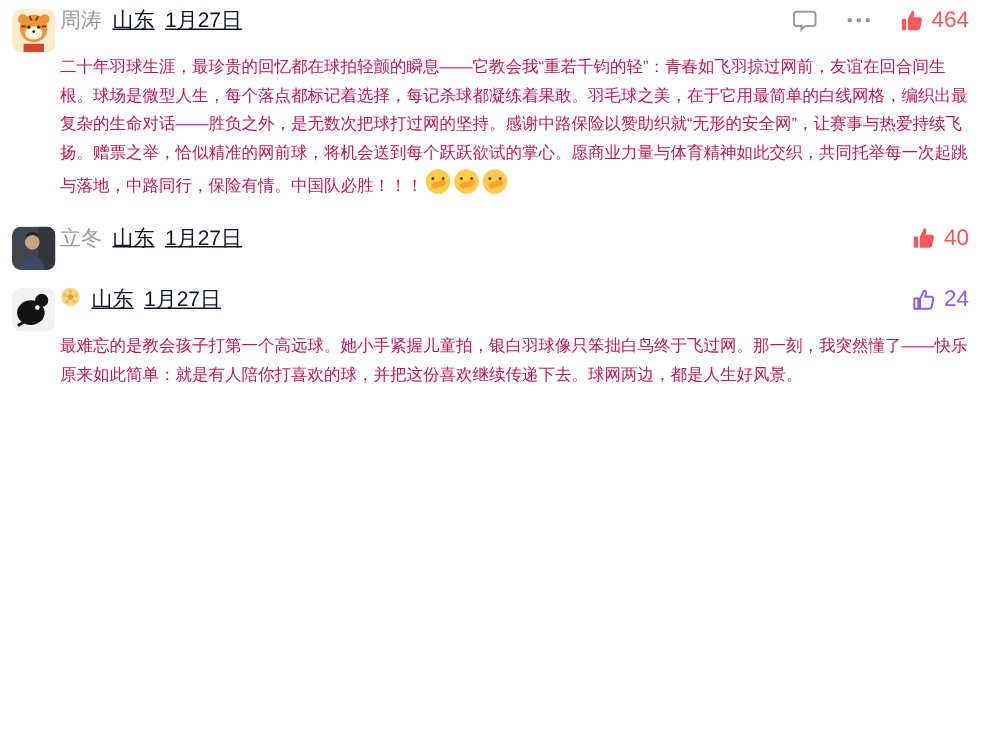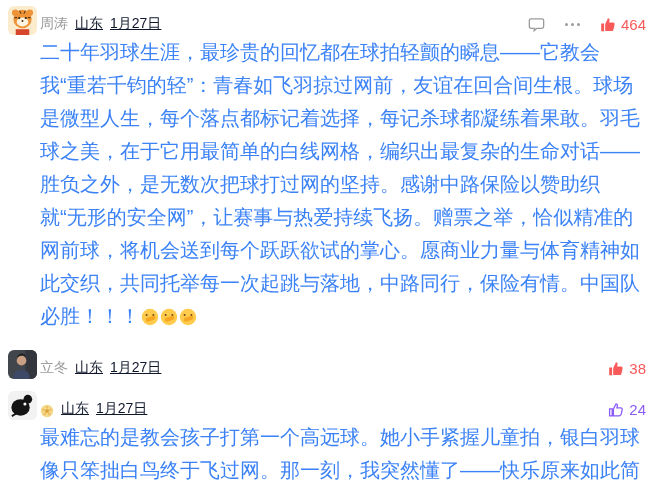--- a/index.html
+++ b/index.html
@@ -10,35 +10,35 @@
   .comment { position: relative; padding: 0 14px 0 40px; margin-bottom: 13px; }
   .comment:last-child { margin-bottom: 0; }
 
   .avatar {
     position: absolute; left: 8px; top: 1px;
     width: 29px; height: 29px; border-radius: 6px; overflow: hidden;
     cursor: pointer;
   }
   .avatar svg { display: block; }
 
-  .c-header { display: flex; align-items: flex-end; height: 28px; }
+  .c-header { display: flex; align-items: flex-start; height: 28px; }
   .username { font-size: 14px; color: #9b9b9b; margin-right: 7px; cursor: pointer; }
   .meta { font-size: 14px; color: #0f172a; margin-right: 7px; text-decoration: underline; }
   .header-actions { margin-left: auto; display: flex; align-items: center; gap: 20px; }
 
   .icon-btn { display: inline-flex; align-items: center; color: #9b9b9b; cursor: pointer; }
   .more-dots { display: inline-flex; gap: 3px; align-items: center; }
   .more-dots i { width: 3px; height: 3px; border-radius: 50%; background: #9b9b9b; display: block; }
 
   .like-btn { display: inline-flex; align-items: center; gap: 5px; cursor: pointer; font-size: 15px; }
   .like-btn.liked { color: #f85959; }
   .like-btn.unliked { color: #8b5cf6; }
   .like-count { font-size: 15px; }
 
-  .c-body { margin-top: 3px; font-size: 20px; line-height: 33px; color: #3b82f6; }
+  .c-body { margin-top: 3px; font-size: 11px; line-height: 19px; color: #be185d; }
   .c-body p { margin: 0; word-break: break-all; }
 
   .emoji { display: inline-block; vertical-align: -3px; margin-left: 1px; }
   .uname-emoji { display: inline-flex; margin-right: 7px; cursor: pointer; }
 </style>
 </head>
 <body>
 
 <div class="comment-list">
 
@@ -112,21 +112,21 @@
     </div>
     <div class="c-header">
       <span class="username">立冬</span>
       <span class="meta">山东</span>
       <span class="meta">1月27日</span>
       <span class="header-actions">
         <span class="like-btn liked">
           <svg width="16" height="16" viewBox="0 0 16 16" fill="currentColor">
             <path d="M1.2 6.6h2.9v7.6H1.2zM5.2 14.2V6.9L8 1.2c1 0 1.9.9 1.6 1.9l-.5 2.4h4c1 0 1.8 1 1.5 2l-1.1 5c-.2.9-1 1.6-2 1.6H5.2z"></path>
           </svg>
-          <span class="like-count">38</span>
+          <span class="like-count">40</span>
         </span>
       </span>
     </div>
   </div>
 
   <div class="comment">
     <div class="avatar">
       <svg width="29" height="29" viewBox="0 0 30 30">
         <rect width="30" height="30" fill="#f2f2f2"></rect>
         <ellipse cx="13" cy="17" rx="9.5" ry="8.5" fill="#141414"></ellipse>

